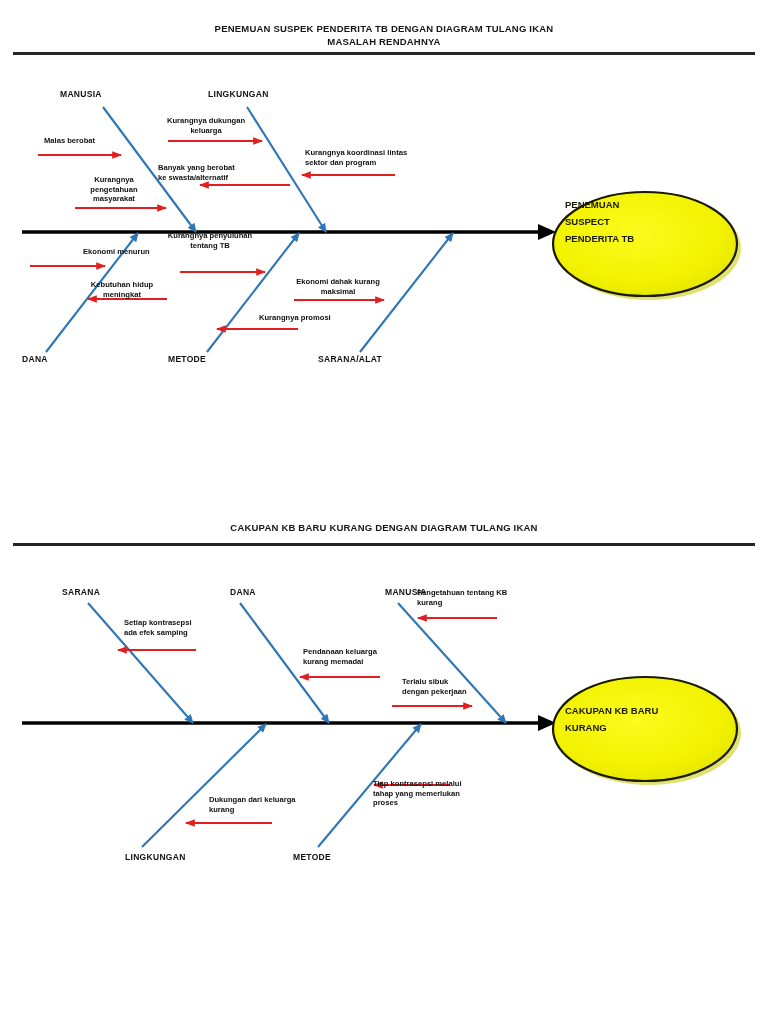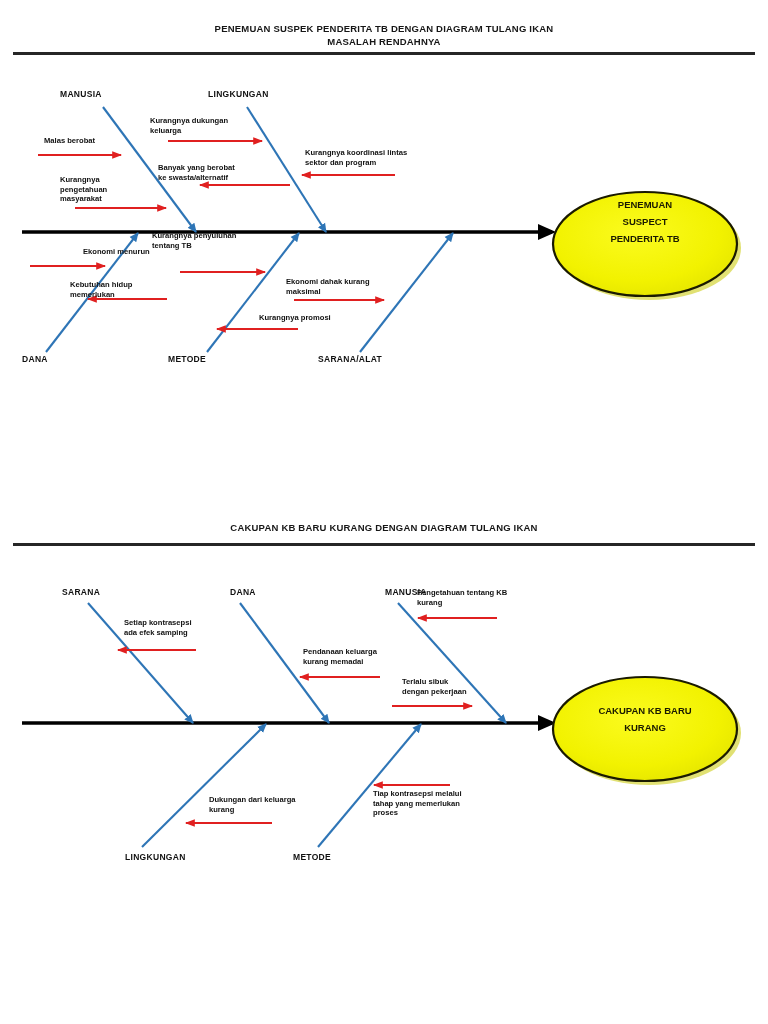--- a/index.html
+++ b/index.html
@@ -62,25 +62,25 @@
     white-space: nowrap;
   }
   .cause {
     position: absolute;
     font-size: 7.6px;
     font-weight: bold;
     line-height: 9.6px;
     color: #111111;
     white-space: pre-line;
   }
-  .cause.ralign { text-align: left; }
+  .cause.ralign { text-align: center; }
   .cause.lalign { text-align: left; }
   .effect-text {
     position: absolute;
-    text-align: center;
+    text-align: left;
     font-size: 9.5px;
     font-weight: bold;
     line-height: 17px;
     color: #1a1a00;
     white-space: pre-line;
   }
 </style>
 </head>
 <body>
 
@@ -161,21 +161,21 @@
 pengetahuan
 masyarakat</span>
     <span class="cause ralign" style="left:150px; top:116px; width:112px;">Kurangnya dukungan
 keluarga</span>
     <span class="cause lalign" style="left:158px; top:163px;">Banyak yang berobat
 ke swasta/alternatif</span>
     <span class="cause lalign" style="left:305px; top:148px;">Kurangnya koordinasi lintas
 sektor dan program</span>
     <span class="cause lalign" style="left:35px;  top:247px;padding-left:48px;">Ekonomi menurun</span>
     <span class="cause ralign" style="left:70px;  top:280px; width:104px;">Kebutuhan hidup
-memerlukan</span>
+meningkat</span>
     <span class="cause ralign" style="left:152px; top:231px; width:116px;">Kurangnya penyuluhan
 tentang TB</span>
     <span class="cause lalign" style="left:224px; top:313px;padding-left:35px;">Kurangnya promosi</span>
     <span class="cause ralign" style="left:286px; top:277px; width:104px;">Ekonomi dahak kurang
 maksimal</span>
 
     <span class="effect-text" style="left:565px; top:196px; width:160px;">PENEMUAN
 SUSPECT
 PENDERITA TB</span>
   </div>
@@ -238,21 +238,21 @@
     <span class="cause lalign" style="left:124px; top:63px;">Setiap kontrasepsi
 ada efek samping</span>
     <span class="cause lalign" style="left:303px; top:92px;">Pendanaan keluarga
 kurang memadai</span>
     <span class="cause lalign" style="left:417px; top:33px;">Pengetahuan tentang KB
 kurang</span>
     <span class="cause lalign" style="left:402px; top:122px;">Terlalu sibuk
 dengan pekerjaan</span>
     <span class="cause lalign" style="left:209px; top:240px;">Dukungan dari keluarga
 kurang</span>
-    <span class="cause lalign" style="left:373px; top:234px;">Tiap kontrasepsi melalui
+    <span class="cause lalign" style="left:373px; top:224px;">Tiap kontrasepsi melalui
 tahap yang memerlukan
 proses</span>
 
     <span class="effect-text" style="left:565px; top:147px; width:160px;">CAKUPAN KB BARU
 KURANG</span>
   </div>
 
 </div>
 
 </body></html>

